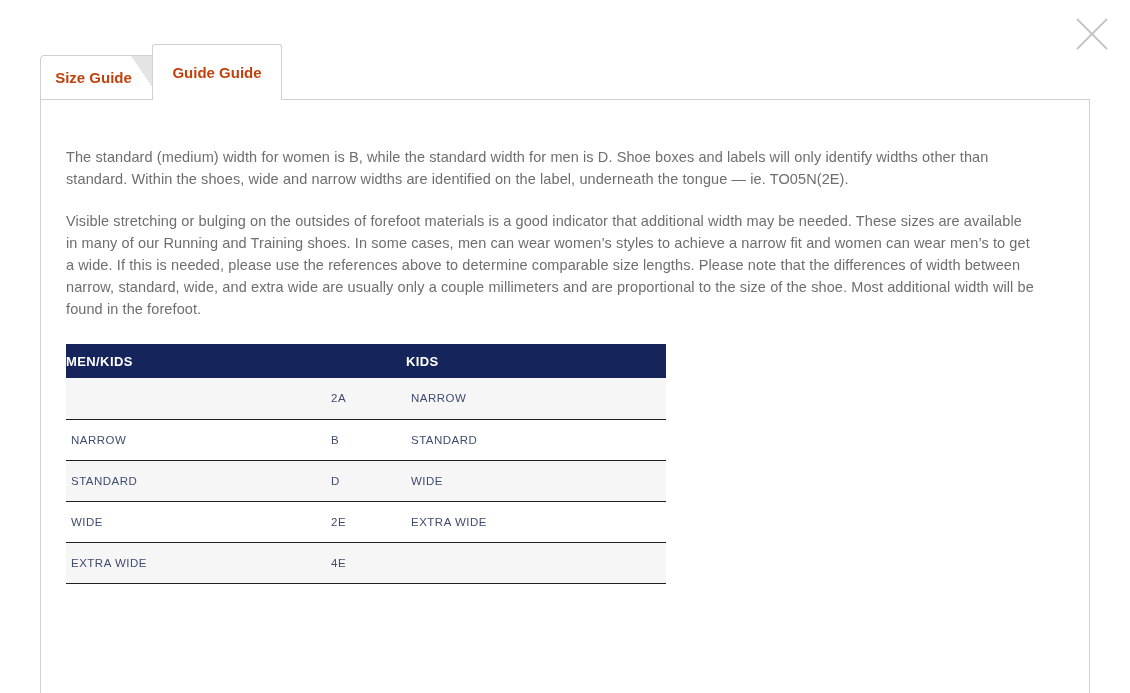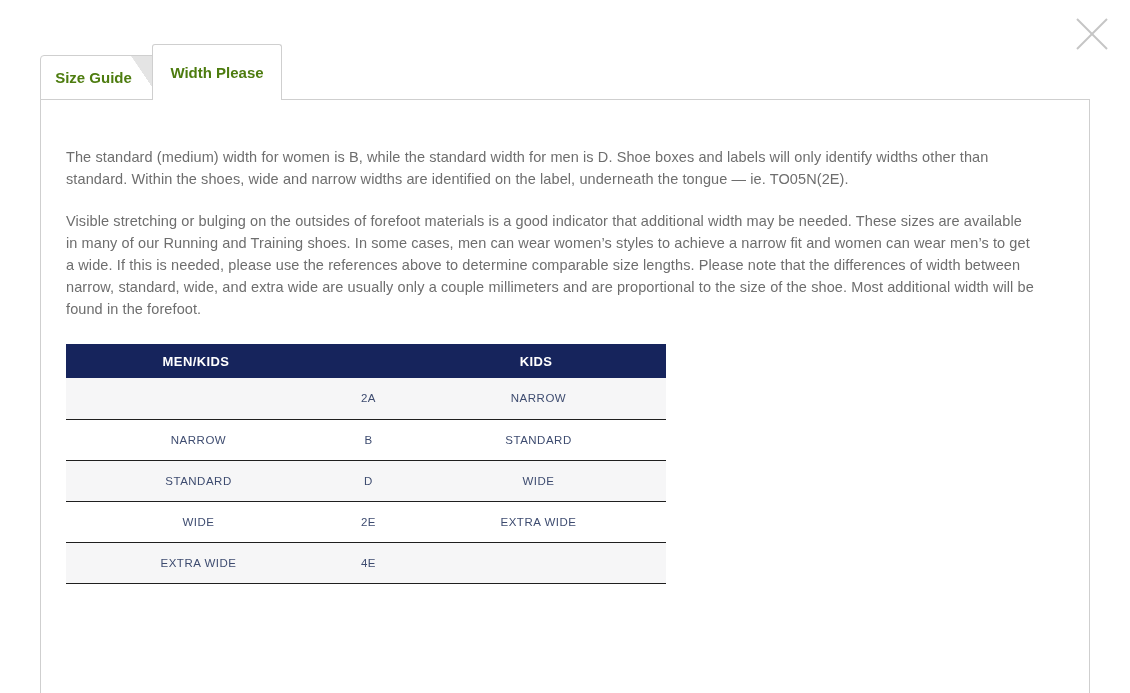--- a/index.html
+++ b/index.html
@@ -29,21 +29,21 @@
     align-items: flex-end;
     z-index: 3;
     height: 56px;
   }
   .tab {
     background: #ffffff;
     border: 1px solid #cfcfcf;
     display: flex; align-items: center; justify-content: center;
     font-size: 15px;
     font-weight: bold;
-    color: #4d7c0f;
+    color: #c2410c;
     cursor: pointer;
     position: relative;
   }
   .tab.inactive {
     width: 121px;
     height: 45px;
     border-top-left-radius: 4px;
     padding-right: 14px;
     overflow: hidden;
   }
@@ -88,55 +88,55 @@
     border-collapse: collapse;
     table-layout: fixed;
   }
   .width-table th {
     background: #16245c;
     color: #ffffff;
     font-size: 13px;
     font-weight: bold;
     letter-spacing: 0.4px;
     height: 34px;
-    text-align: center;
+    text-align: left;
   }
   .width-table col.c1 { width: 260px; }
   .width-table col.c2 { width: 80px; }
   .width-table col.c3 { width: 260px; }
   .width-table td {
     height: 41px;
     font-size: 11.5px;
     color: #3e4c70;
     letter-spacing: 0.5px;
     padding-left: 5px;
     border-bottom: 1.5px solid #1f1f1f;
     vertical-align: middle;
-    text-align: center;
+    text-align: left;
   }
   .width-table tbody tr:nth-child(odd)  { background: #f6f6f7; }
   .width-table tbody tr:nth-child(even) { background: #ffffff; }
 </style>
 </head>
 <body>
 
 <button class="close-btn" aria-label="close">
   <svg width="36" height="34" viewBox="0 0 36 34">
     <line x1="3" y1="2" x2="33" y2="32" stroke="#c5c5c5" stroke-width="2"></line>
     <line x1="33" y1="2" x2="3" y2="32" stroke="#c5c5c5" stroke-width="2"></line>
   </svg>
 </button>
 
 <div class="tab-bar">
   <div class="tab inactive">
     <span>Size Guide</span>
     <div class="fold"></div>
   </div>
   <div class="tab active">
-    <span>Width Please</span>
+    <span>Guide Guide</span>
   </div>
 </div>
 
 <div class="panel">
 
   <p class="intro">The standard (medium) width for women is B, while the standard width for men is D. Shoe boxes and labels will only identify widths other than standard. Within the shoes, wide and narrow widths are identified on the label, underneath the tongue — ie. TO05N(2E).</p>
 
   <p>Visible stretching or bulging on the outsides of forefoot materials is a good indicator that additional width may be needed. These sizes are available in many of our Running and Training shoes. In some cases, men can wear women’s styles to achieve a narrow fit and women can wear men’s to get a wide. If this is needed, please use the references above to determine comparable size lengths. Please note that the differences of width between narrow, standard, wide, and extra wide are usually only a couple millimeters and are proportional to the size of the shoe. Most additional width will be found in the forefoot.</p>
 
   <table class="width-table">

